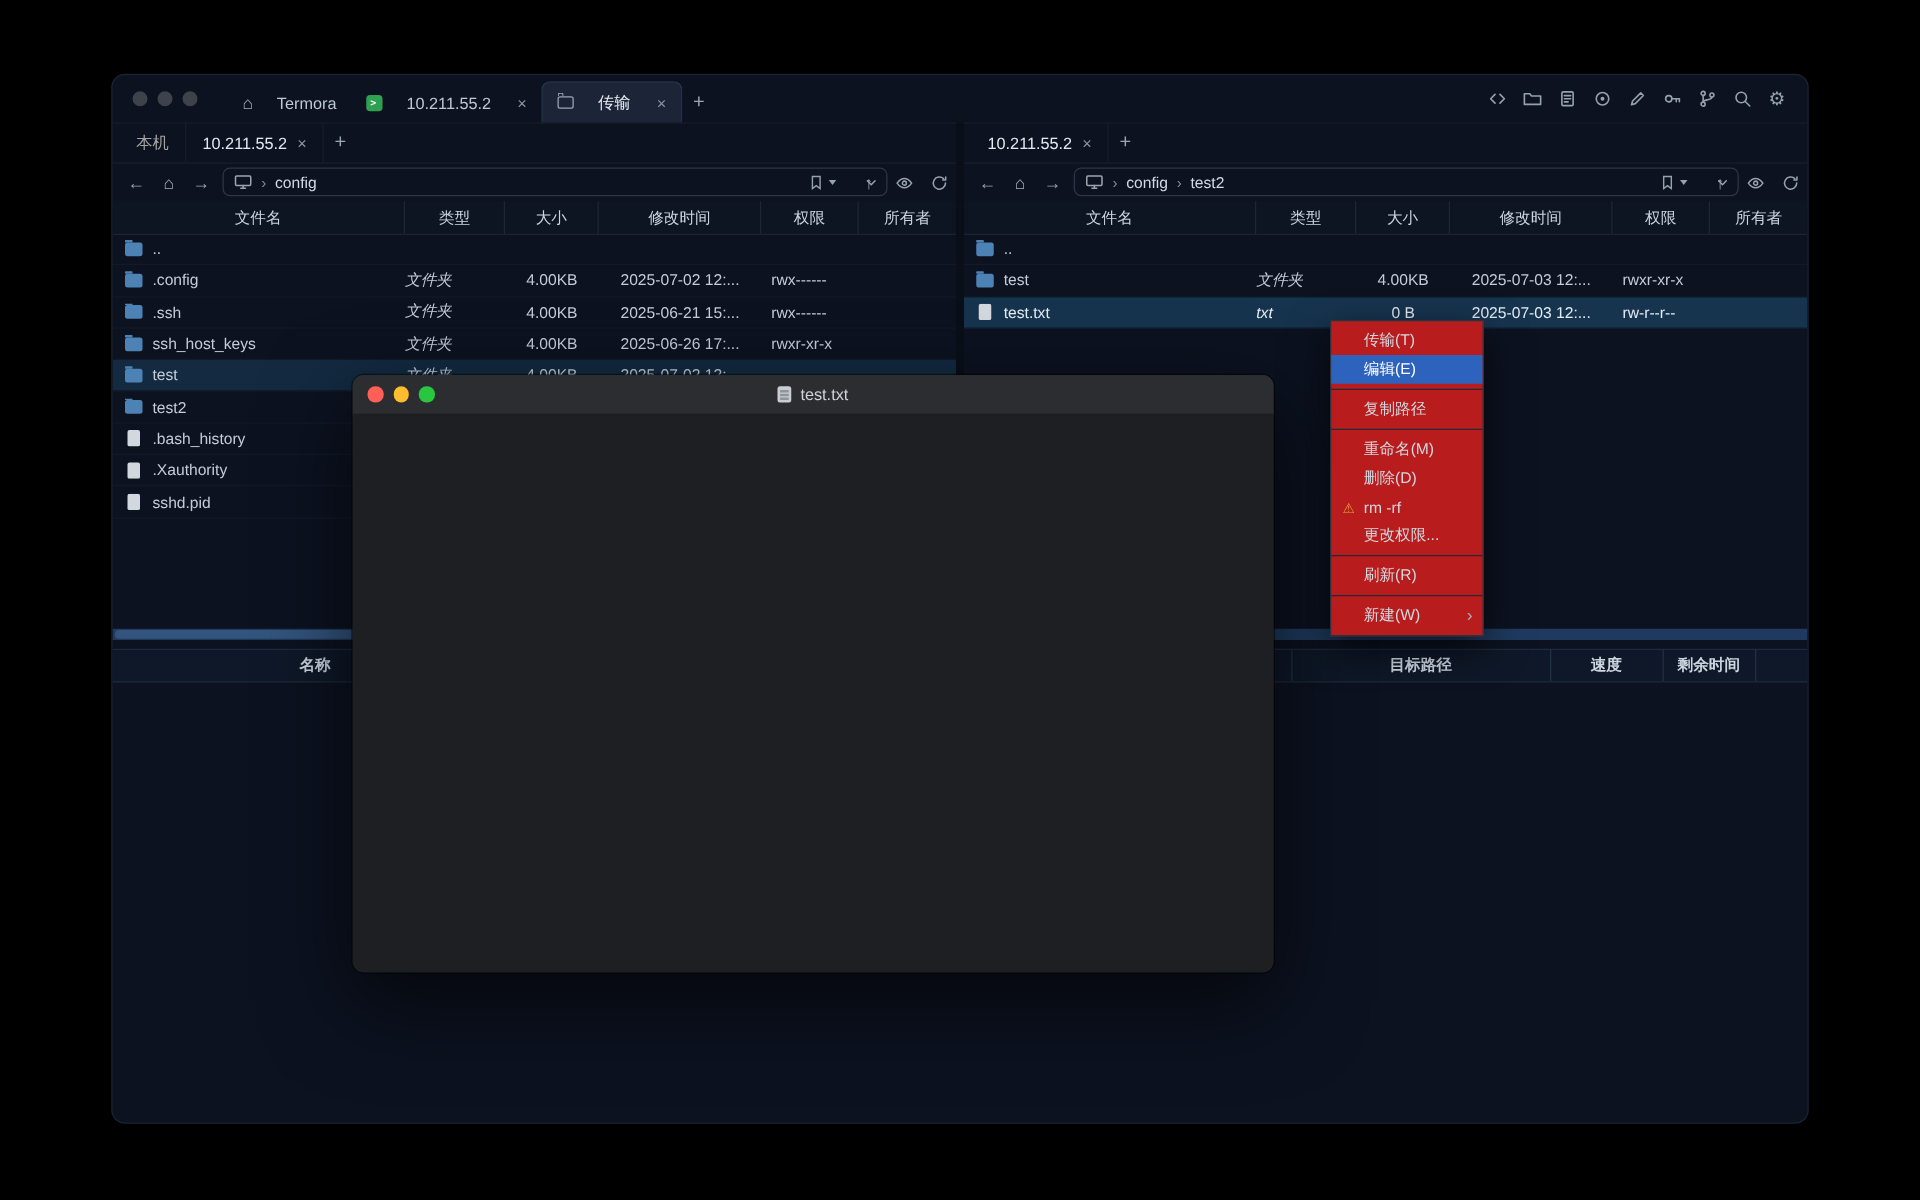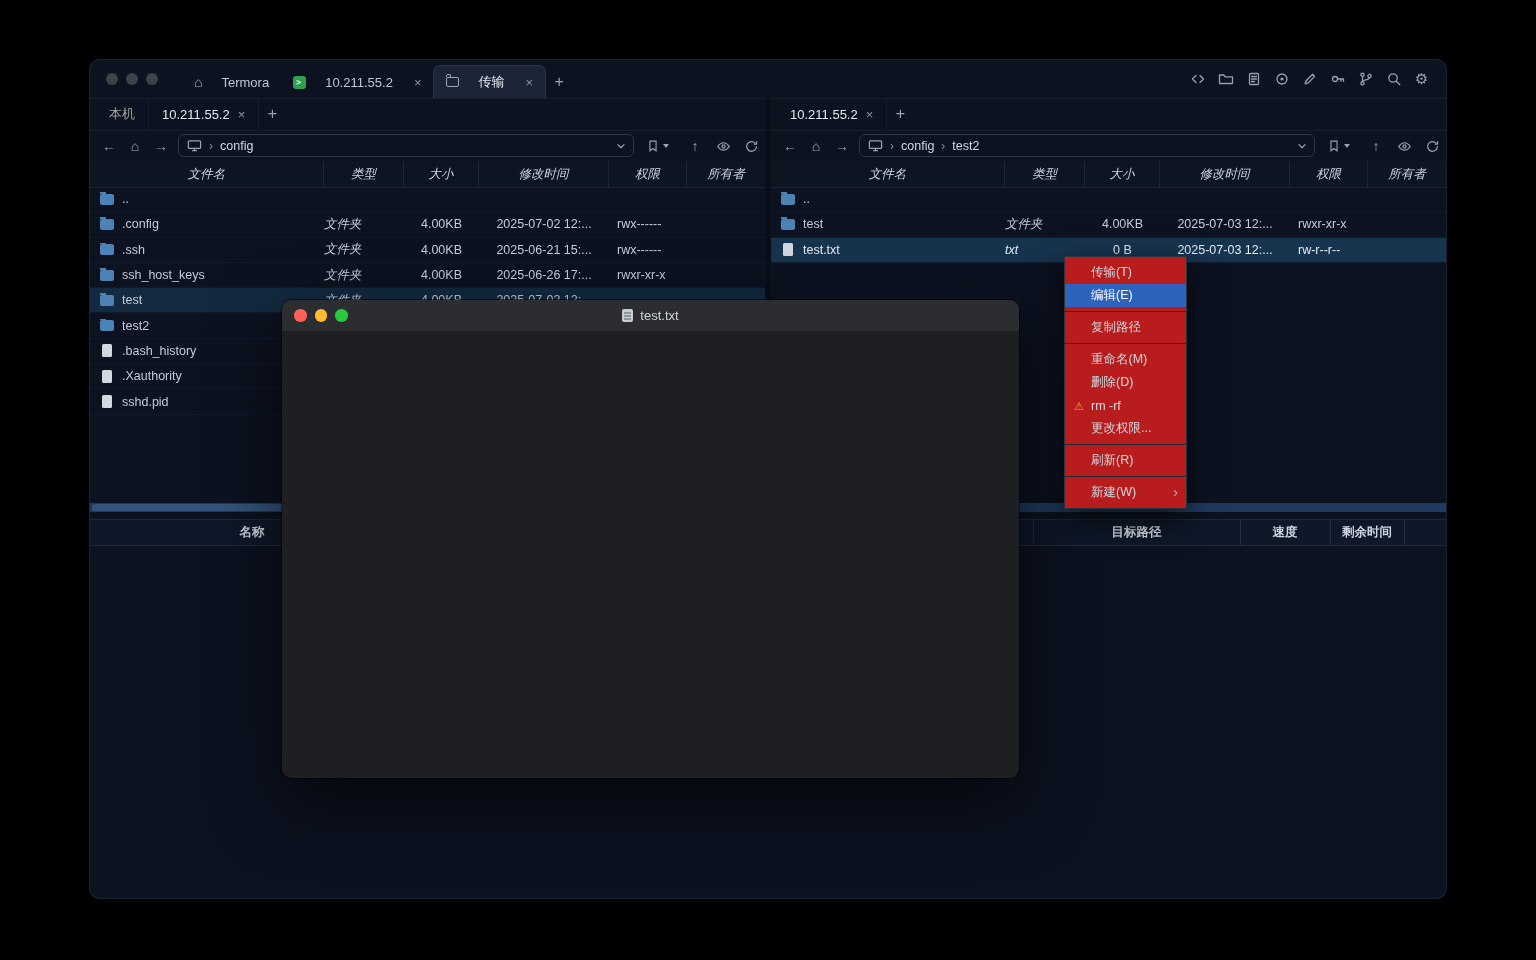--- a/index.html
+++ b/index.html
@@ -50,35 +50,35 @@
         color:#a3a3a3;border-right:1px solid #141d2b;}
   .ptab.active{color:#e4e9f0;}
 
   .pathbar{height:31px;border-bottom:1px solid #161f2e;position:relative;}
   .nv{position:absolute;top:4px;width:22px;height:22px;display:flex;align-items:center;
       justify-content:center;color:#97a2b0;font-size:14px;}
   .nv svg{stroke:currentColor;fill:none;stroke-width:1.3;stroke-linecap:round;stroke-linejoin:round;}
   .nv-back{left:8px;}  .nv-home{left:34px;} .nv-fwd{left:60px;}
   .nv-up{left:594px;}  .nv-eye{left:622px;} .nv-refresh{left:650px;}
   .i-arrow-left::before{content:"←";} .i-arrow-right::before{content:"→";} .i-arrow-up::before{content:"↑";}
-  .pfield{position:absolute;left:88px;top:3px;width:456px;height:23px;border:1px solid #2b3748;
+  .pfield{position:absolute;left:88px;top:3px;width:532px;height:23px;border:1px solid #2b3748;
       border-radius:6px;display:flex;align-items:center;padding:0 8px;box-sizing:border-box;}
   .pfield svg{stroke:#9aa5b3;fill:none;stroke-width:1.3;stroke-linecap:round;stroke-linejoin:round;flex:none;}
   .crumbs{display:flex;align-items:center;font-size:12.5px;color:#d2d9e2;white-space:nowrap;}
   .seg::before{content:"›";color:#7f8a99;margin:0 7px;font-size:12px;}
   .pfield .chev{position:absolute;right:5px;top:4px;}
   .pbk{position:absolute;left:552px;top:4px;width:30px;height:22px;display:flex;
       align-items:center;justify-content:center;color:#97a2b0;}
   .pbk svg{stroke:currentColor;fill:none;stroke-width:1.3;}
   .bk-caret{width:0;height:0;border-left:3px solid transparent;border-right:3px solid transparent;
       border-top:4px solid #97a2b0;margin-left:3px;}
 
   
   .fhead{position:absolute;top:63px;left:0;right:0;height:26px;display:flex;background:#0d1422;
-      border-bottom:1px solid #1a2433;font-size:12.5px;color:#ccd5e0;font-style:italic;}
+      border-bottom:1px solid #1a2433;font-size:12.5px;color:#ccd5e0;}
   .fhead>span{display:flex;align-items:center;justify-content:center;box-sizing:border-box;}
   .fhead>span:not(:last-child){border-right:1px solid #1c2737;}
   .h-name{width:234px;} .h-type{width:80px;} .h-size{width:75px;}
   .h-time{width:130px;} .h-perm{width:78px;} .h-owner{flex:1;}
 
   .frows{position:absolute;top:89px;left:0;right:0;bottom:0;}
   .frow{display:flex;height:25.3px;align-items:center;font-size:12.5px;color:#c3ccd8;
       border-bottom:1px solid #101a2a;box-sizing:border-box;}
   .panel-left .frow.selected{background:#132a41;}
   .panel-right .frow.selected{background:#17344f;color:#e3ebf4;}

